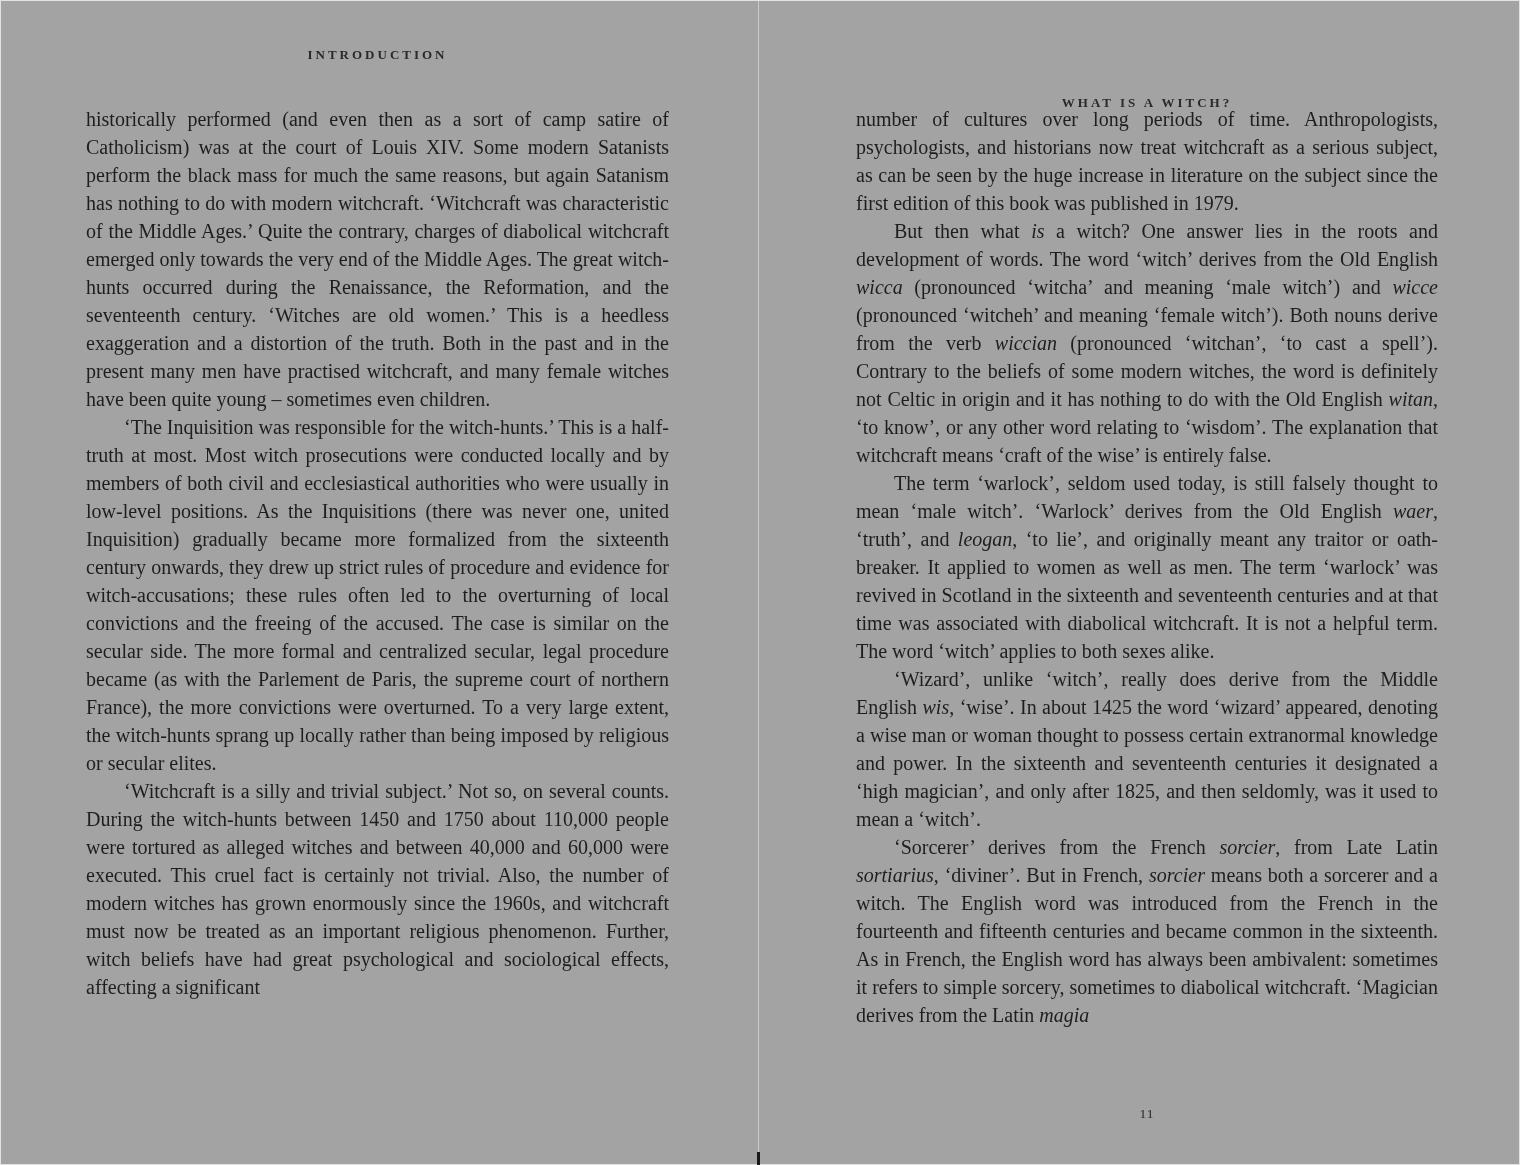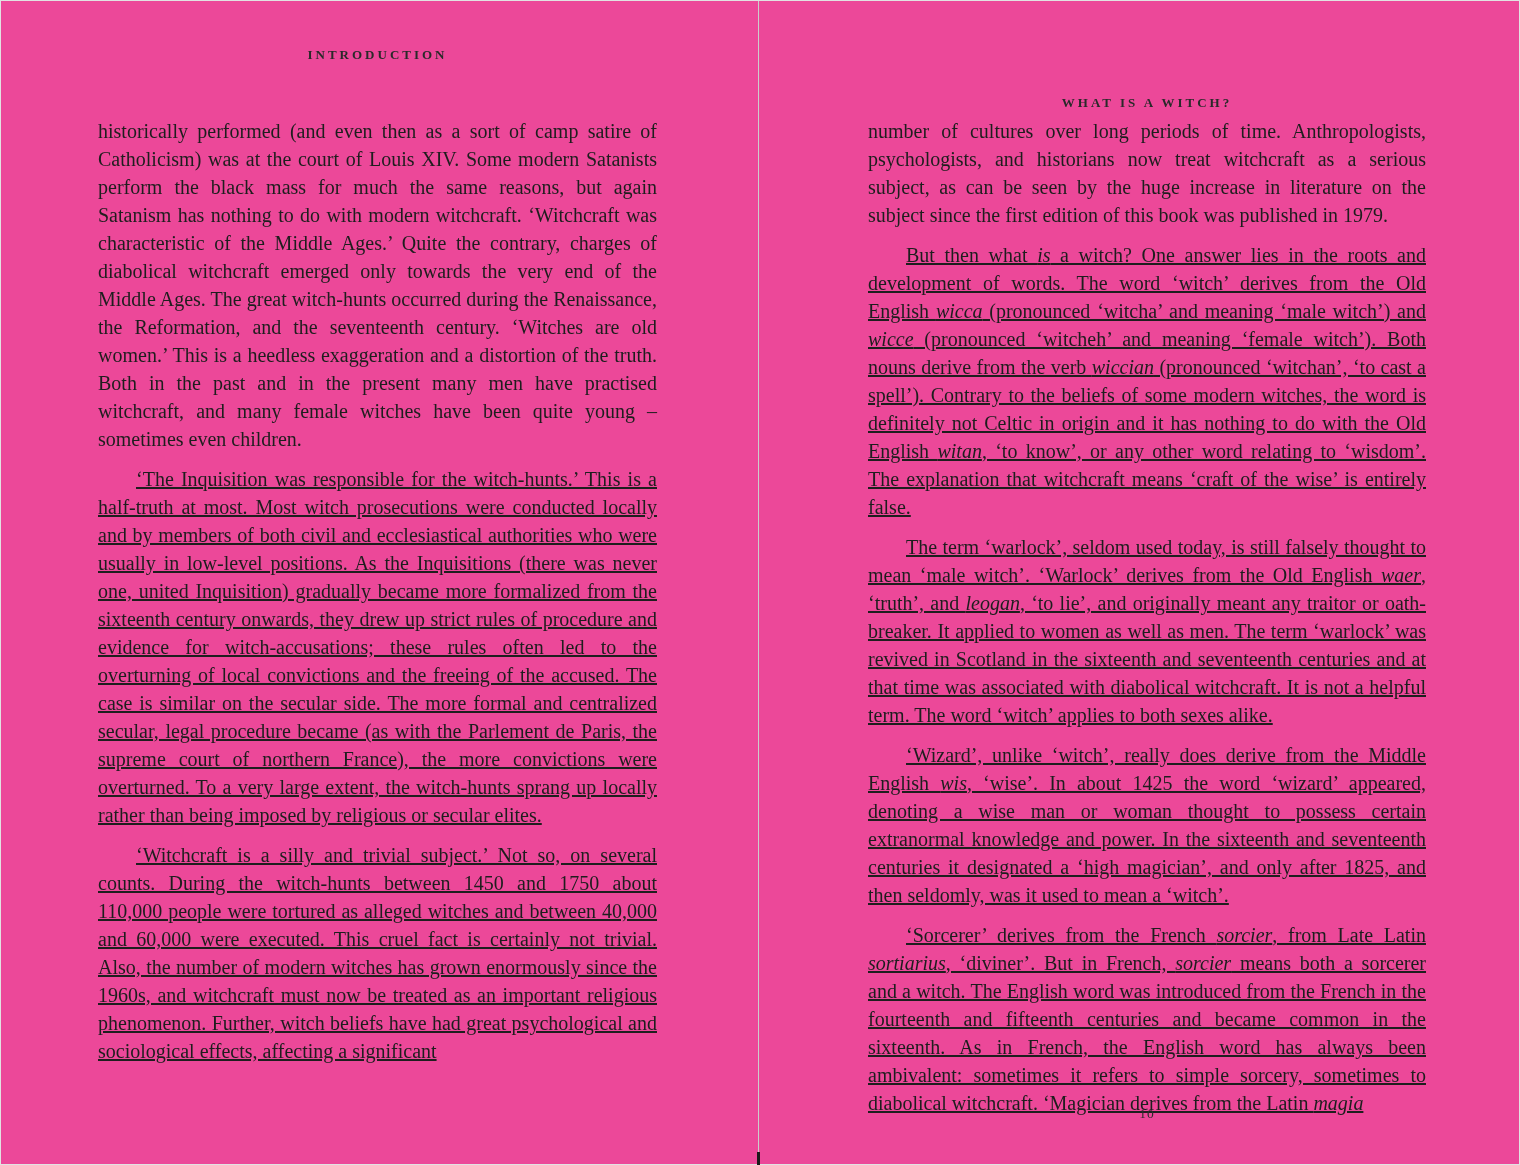--- a/index.html
+++ b/index.html
@@ -9,21 +9,21 @@
     background: #ffffff;
     font-family: "Liberation Serif", "DejaVu Serif", serif;
     color: #1e1e1e;
     overflow: hidden;
   }
   .spread {
     position: relative;
     width: 1518px;
     height: 1163px;
     border: 1px solid #e2e2e2;
-    background: #ec4899;
+    background: #a3a3a3;
   }
   .page { position: absolute; top: 0; height: 1165px; }
   .page.left  { left: 0;    width: 757px; }
   .page.right { left: 758px; width: 762px; }
 
   .running-header {
     position: absolute;
     top: 46px;
     text-align: center;
     font-size: 13px;
@@ -38,22 +38,22 @@
   .page-body {
     position: absolute;
     top: 104px;
     font-size: 20px;
     line-height: 28px;
     text-align: justify;
   }
   .page.left  .page-body { left: 85px; width: 583px; }
   .page.right .page-body { left: 97px; width: 582px; }
 
-  .page-body p.para { margin: 12px; }
-  .page-body p.para.indent { text-indent: 38px; text-decoration: underline; }
+  .page-body p.para { margin: 0; }
+  .page-body p.para.indent { text-indent: 38px; }
   .page-body em { font-style: italic; }
 
   .page-number {
     position: absolute;
     bottom: 44px;
     text-align: center;
     font-size: 13.5px;
     letter-spacing: 1px;
     color: #2a2a2a;
   }
@@ -98,16 +98,16 @@
 
   <section class="page right">
     <header class="running-header">WHAT IS A WITCH?</header>
     <div class="page-body">
         <p class="para"><span>number of cultures over long periods of time. Anthropologists, psychologists, and historians now treat witchcraft as a serious subject, as can be seen by the huge increase in literature on the subject since the first edition of this book was published in 1979.</span></p>
         <p class="para indent"><span>But then what </span><em>is</em><span> a witch? One answer lies in the roots and development of words. The word ‘witch’ derives from the Old English </span><em>wicca</em><span> (pronounced ‘witcha’ and meaning ‘male witch’) and </span><em>wicce</em><span> (pronounced ‘witcheh’ and meaning ‘female witch’). Both nouns derive from the verb </span><em>wiccian</em><span> (pronounced ‘witchan’, ‘to cast a spell’). Contrary to the beliefs of some modern witches, the word is definitely not Celtic in origin and it has nothing to do with the Old English </span><em>witan</em><span>, ‘to know’, or any other word relating to ‘wisdom’. The explanation that witchcraft means ‘craft of the wise’ is entirely false.</span></p>
         <p class="para indent"><span>The term ‘warlock’, seldom used today, is still falsely thought to mean ‘male witch’. ‘Warlock’ derives from the Old English </span><em>waer</em><span>, ‘truth’, and </span><em>leogan</em><span>, ‘to lie’, and originally meant any traitor or oath-breaker. It applied to women as well as men. The term ‘warlock’ was revived in Scotland in the sixteenth and seventeenth centuries and at that time was associated with diabolical witchcraft. It is not a helpful term. The word ‘witch’ applies to both sexes alike.</span></p>
         <p class="para indent"><span>‘Wizard’, unlike ‘witch’, really does derive from the Middle English </span><em>wis</em><span>, ‘wise’. In about 1425 the word ‘wizard’ appeared, denoting a wise man or woman thought to possess certain extranormal knowledge and power. In the sixteenth and seventeenth centuries it designated a ‘high magician’, and only after 1825, and then seldomly, was it used to mean a ‘witch’.</span></p>
         <p class="para indent"><span>‘Sorcerer’ derives from the French </span><em>sorcier</em><span>, from Late Latin </span><em>sortiarius</em><span>, ‘diviner’. But in French, </span><em>sorcier</em><span> means both a sorcerer and a witch. The English word was introduced from the French in the fourteenth and fifteenth centuries and became common in the sixteenth. As in French, the English word has always been ambivalent: sometimes it refers to simple sorcery, sometimes to diabolical witchcraft. ‘Magician derives from the Latin </span><em>magia</em></p>
       </div>
-    <footer class="page-number">10</footer>
+    <footer class="page-number">11</footer>
   </section>
 
 </div>
 
 </body></html>

